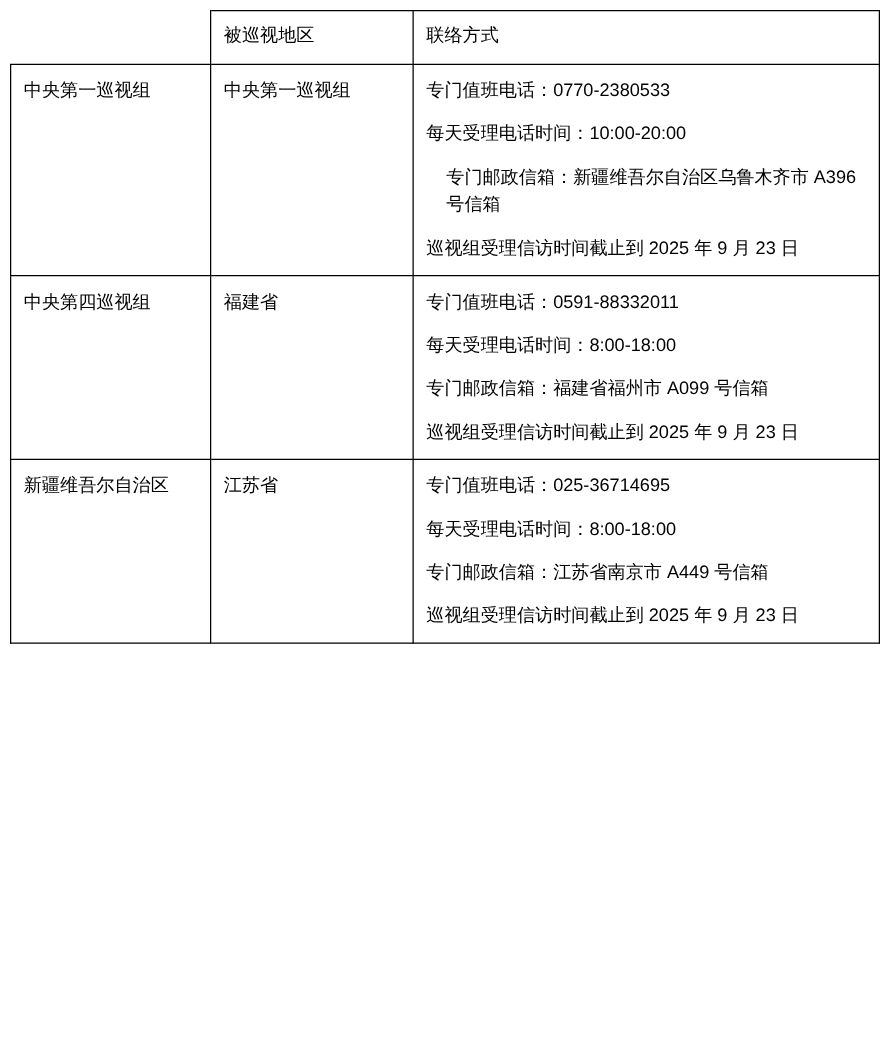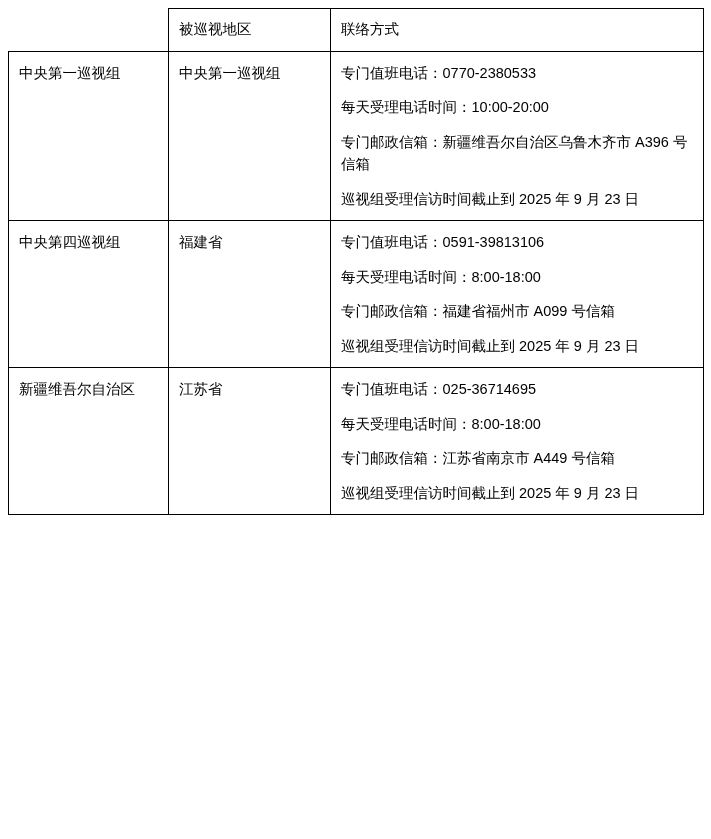--- a/index.html
+++ b/index.html
@@ -52,20 +52,21 @@
   }
   .contact-line {
     margin: 0 0 12px 0;
     white-space: nowrap;
   }
   .contact-line:last-child {
     margin-bottom: 0;
   }
   .contact-line.wrap {
     white-space: normal;
+    margin-left: 16px;
   }
 </style>
 </head>
 <body>
 
 <div class="page">
   <table class="inspection-table">
     <colgroup>
       <col class="c1">
       <col class="c2">
@@ -86,21 +87,21 @@
           <p class="contact-line">专门值班电话：0770-2380533</p>
           <p class="contact-line">每天受理电话时间：10:00-20:00</p>
           <p class="contact-line wrap">专门邮政信箱：新疆维吾尔自治区乌鲁木齐市 A396 号信箱</p>
           <p class="contact-line">巡视组受理信访时间截止到 2025 年 9 月 23 日</p>
         </td>
       </tr>
       <tr>
         <td class="group-cell">中央第四巡视组</td>
         <td class="region-cell">福建省</td>
         <td>
-          <p class="contact-line">专门值班电话：0591-39813106</p>
+          <p class="contact-line">专门值班电话：0591-88332011</p>
           <p class="contact-line">每天受理电话时间：8:00-18:00</p>
           <p class="contact-line">专门邮政信箱：福建省福州市 A099 号信箱</p>
           <p class="contact-line">巡视组受理信访时间截止到 2025 年 9 月 23 日</p>
         </td>
       </tr>
       <tr>
         <td class="group-cell">新疆维吾尔自治区</td>
         <td class="region-cell">江苏省</td>
         <td>
           <p class="contact-line">专门值班电话：025-36714695</p>

